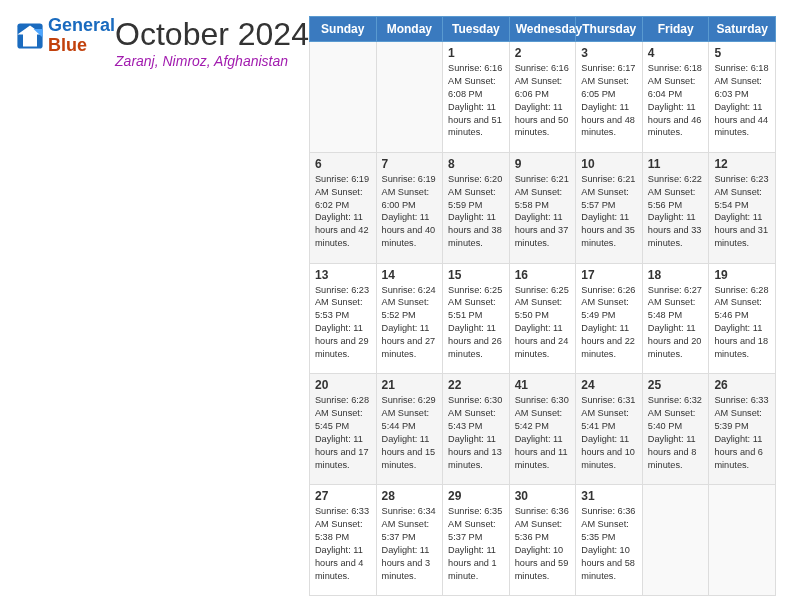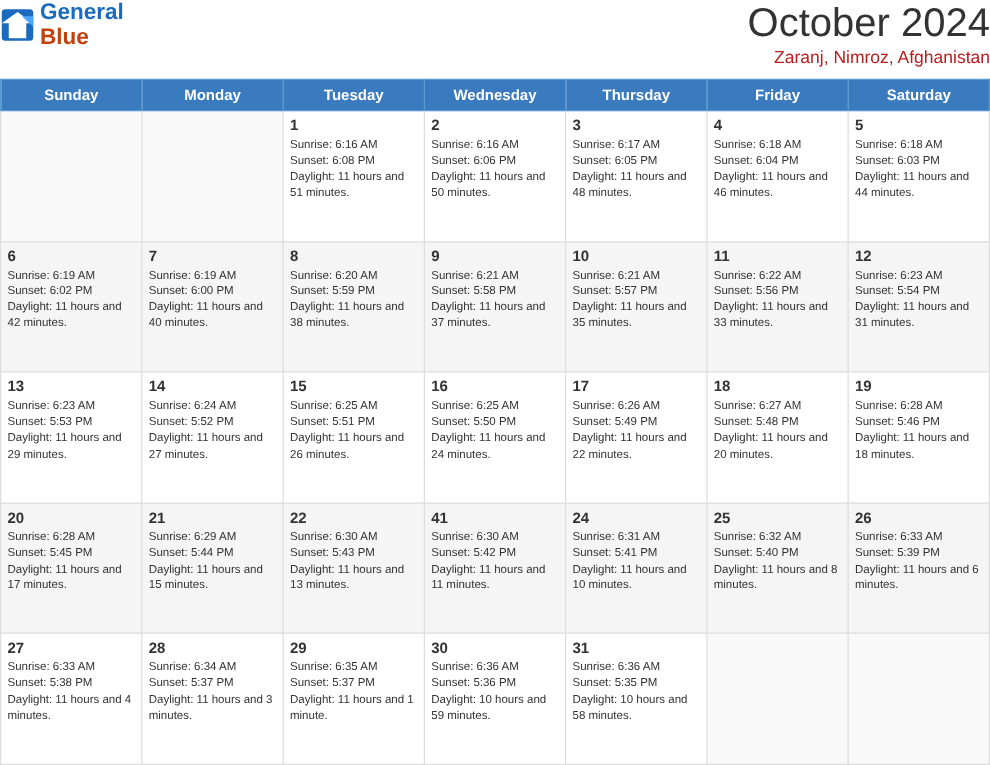--- a/index.html
+++ b/index.html
@@ -6,23 +6,22 @@
     body {
       font-family: Arial, sans-serif;
       background: #fff;
       width: 792px;
       height: 612px;
       overflow: hidden;
     }
     .page {
       width: 792px;
       height: 612px;
-      padding: 0;
+      padding: 16px;
       display: flex;
-      flex-direction: column;
     }
     .header {
       display: flex;
       justify-content: space-between;
       align-items: flex-start;
       margin-bottom: 10px;
     }
     .logo {
       display: flex;
       align-items: center;
@@ -35,30 +34,31 @@
     }
     .logo-text span {
       color: #1a6bbf;
     }
     .logo-icon {
       width: 28px;
       height: 28px;
       margin-right: 4px;
     }
     .title-block {
-      text-align: right;
+      text-align: left;
     }
     .main-title {
       font-size: 32px;
       font-weight: normal;
       color: #333;
     }
     .subtitle {
       font-size: 14px;
-      color: #b91c1c;
+      color: #a21caf;
+      font-style: italic;
     }
     .calendar {
       flex: 1;
       border: 1px solid #ccc;
       border-collapse: collapse;
       width: 100%;
       table-layout: fixed;
     }
     .calendar th {
       background-color: #3a7abf;

